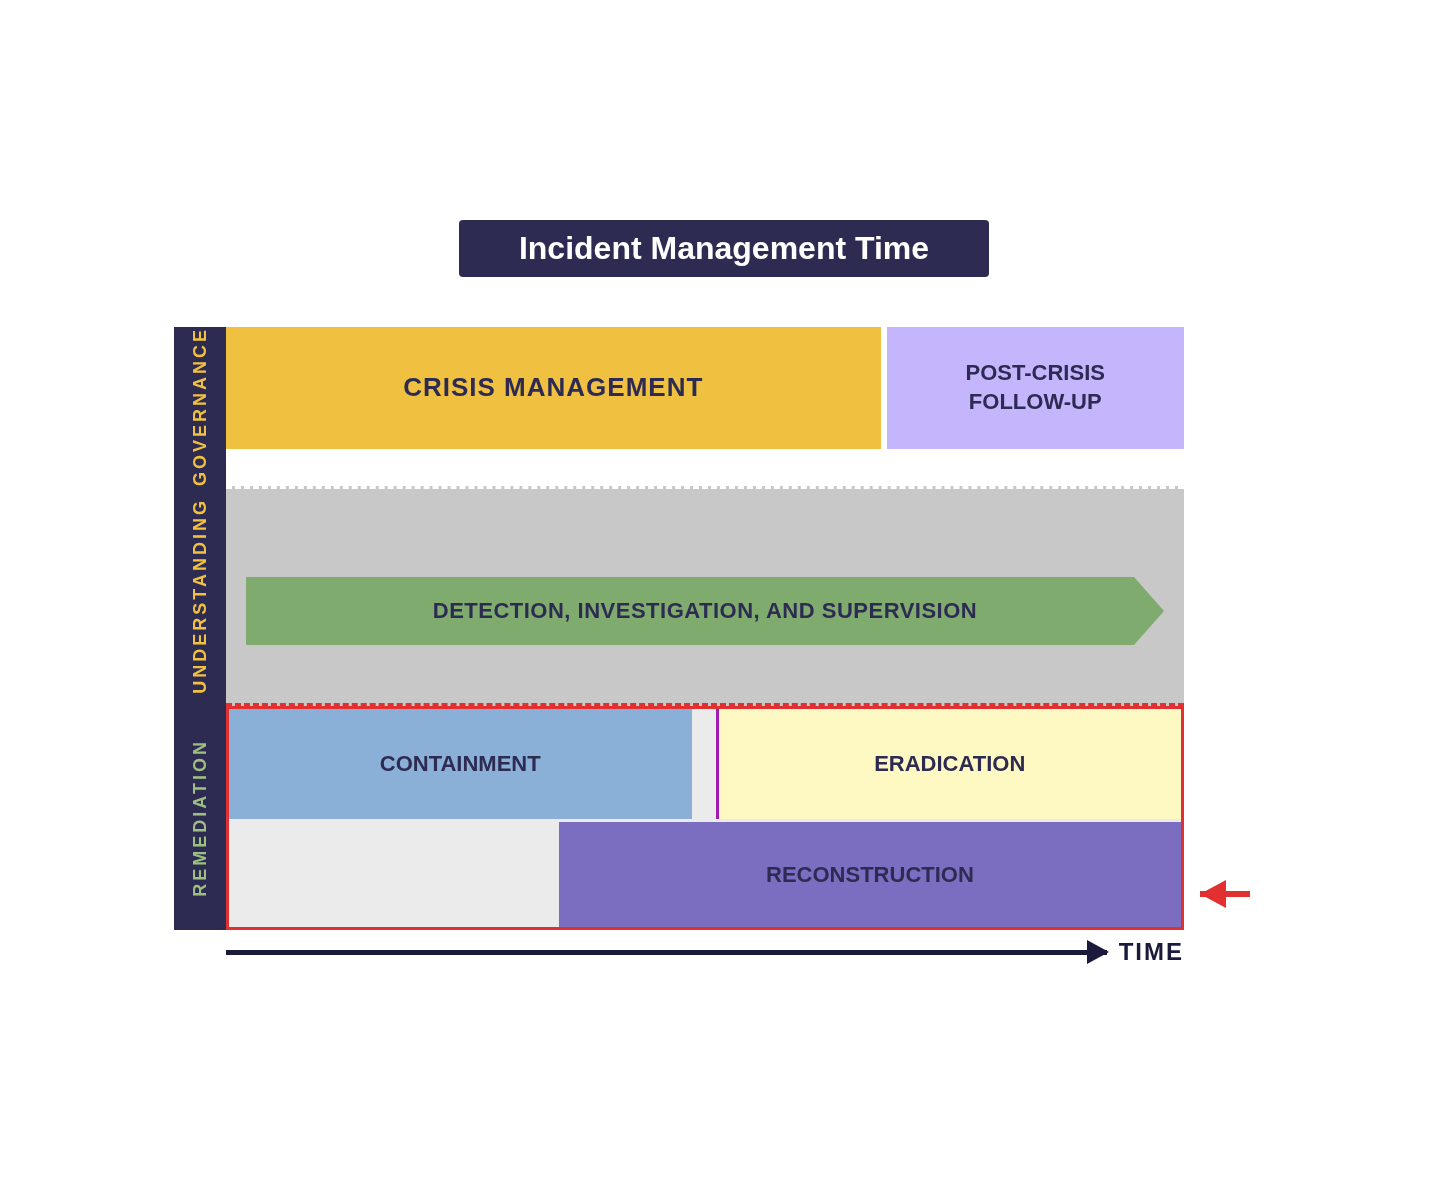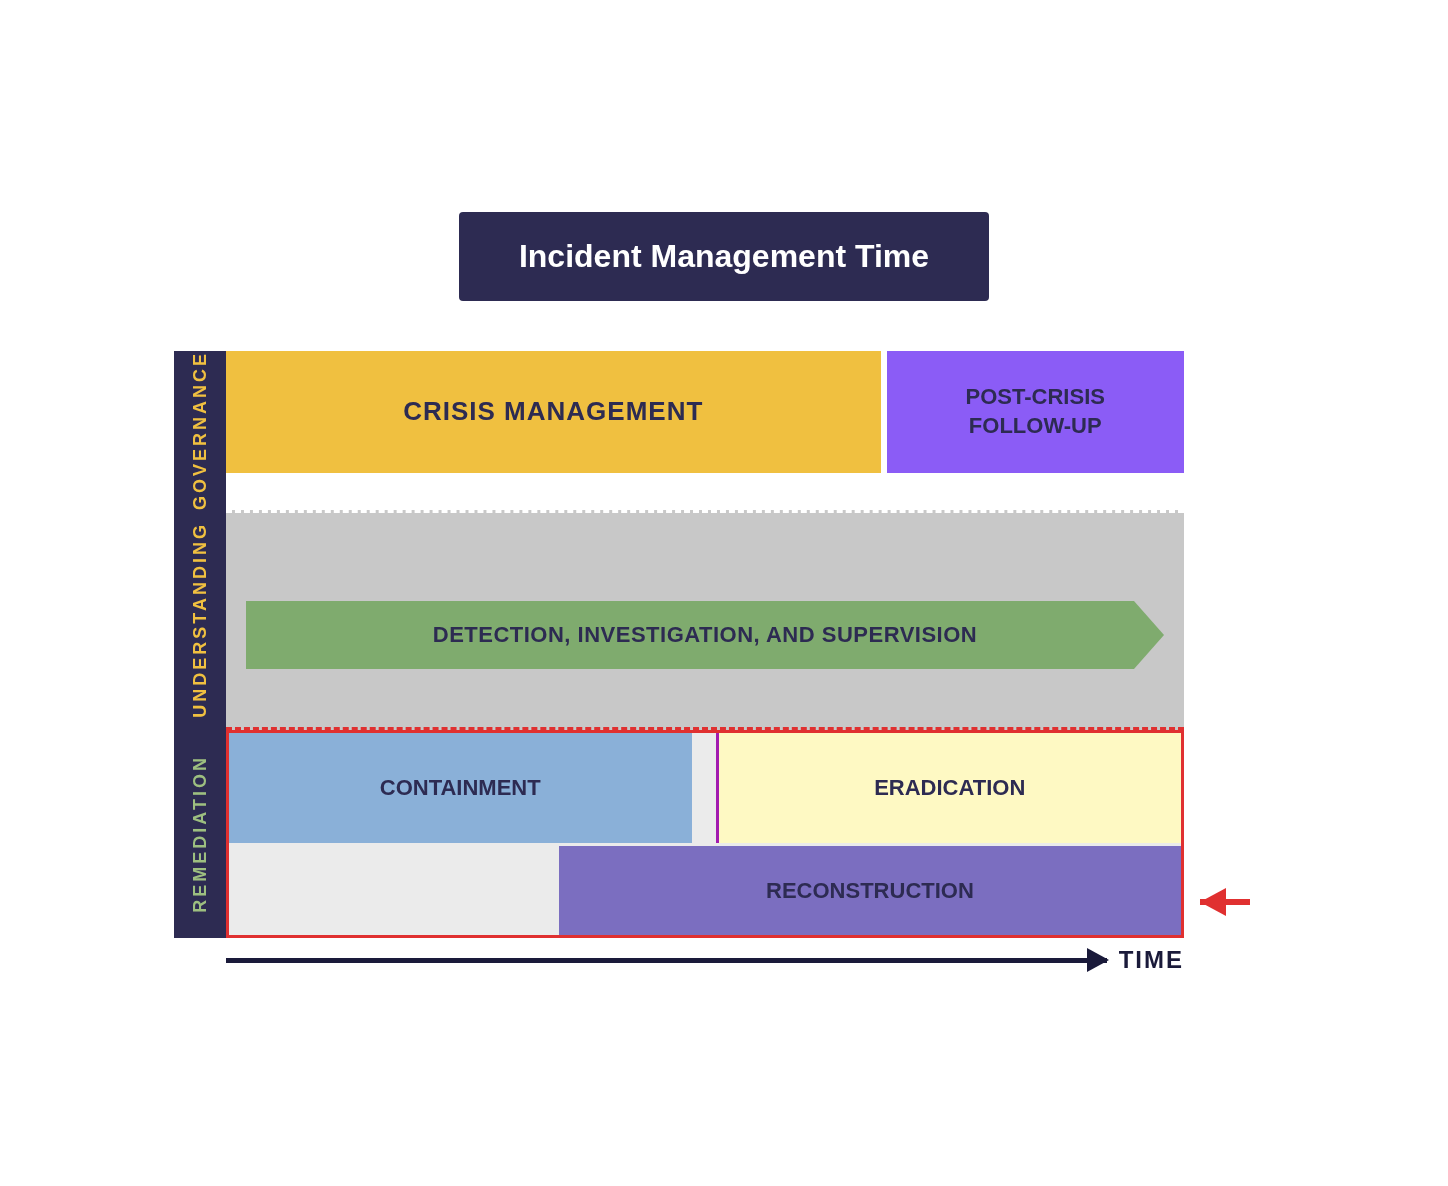--- a/index.html
+++ b/index.html
@@ -17,21 +17,21 @@
       display: flex;
       flex-direction: column;
       align-items: center;
       width: 1100px;
     }
     .title-box {
       background: #2d2b52;
       color: #ffffff;
       font-size: 32px;
       font-weight: 900;
-      padding: 26px 60px;
+      padding: 10px 60px;
       margin-bottom: 50px;
       border-radius: 4px;
     }
     
     .row-block {
       display: flex;
       flex-direction: row;
       width: 100%;
     }
     .label-col {
@@ -75,21 +75,21 @@
       align-items: center;
       justify-content: center;
     }
     .crisis-management-label {
       font-size: 26px;
       font-weight: 900;
       color: #2d2b52;
       letter-spacing: 1px;
     }
     .post-crisis-box {
-      background: #8b5cf6;
+      background: #c4b5fd;
       flex: 1;
       display: flex;
       align-items: center;
       justify-content: center;
       border-left: 6px solid #ffffff;
     }
     .post-crisis-label {
       font-size: 22px;
       font-weight: 900;
       color: #2d2b52;
@@ -211,21 +211,21 @@
       border-left: 3px solid #a21caf;
     }
     .eradication-label {
       font-size: 22px;
       font-weight: 900;
       color: #2d2b52;
     }
     .remediation-bottom-row {
       display: flex;
       flex-direction: row;
-      height: 92px;
+      height: 108px;
       border-top: 3px solid #ebebeb;
     }
     .reconstruction-spacer {
       flex: 1.1;
       background: #ebebeb;
     }
     .reconstruction-box {
       flex: 2.1;
       background: #7b6ec0;
       display: flex;

